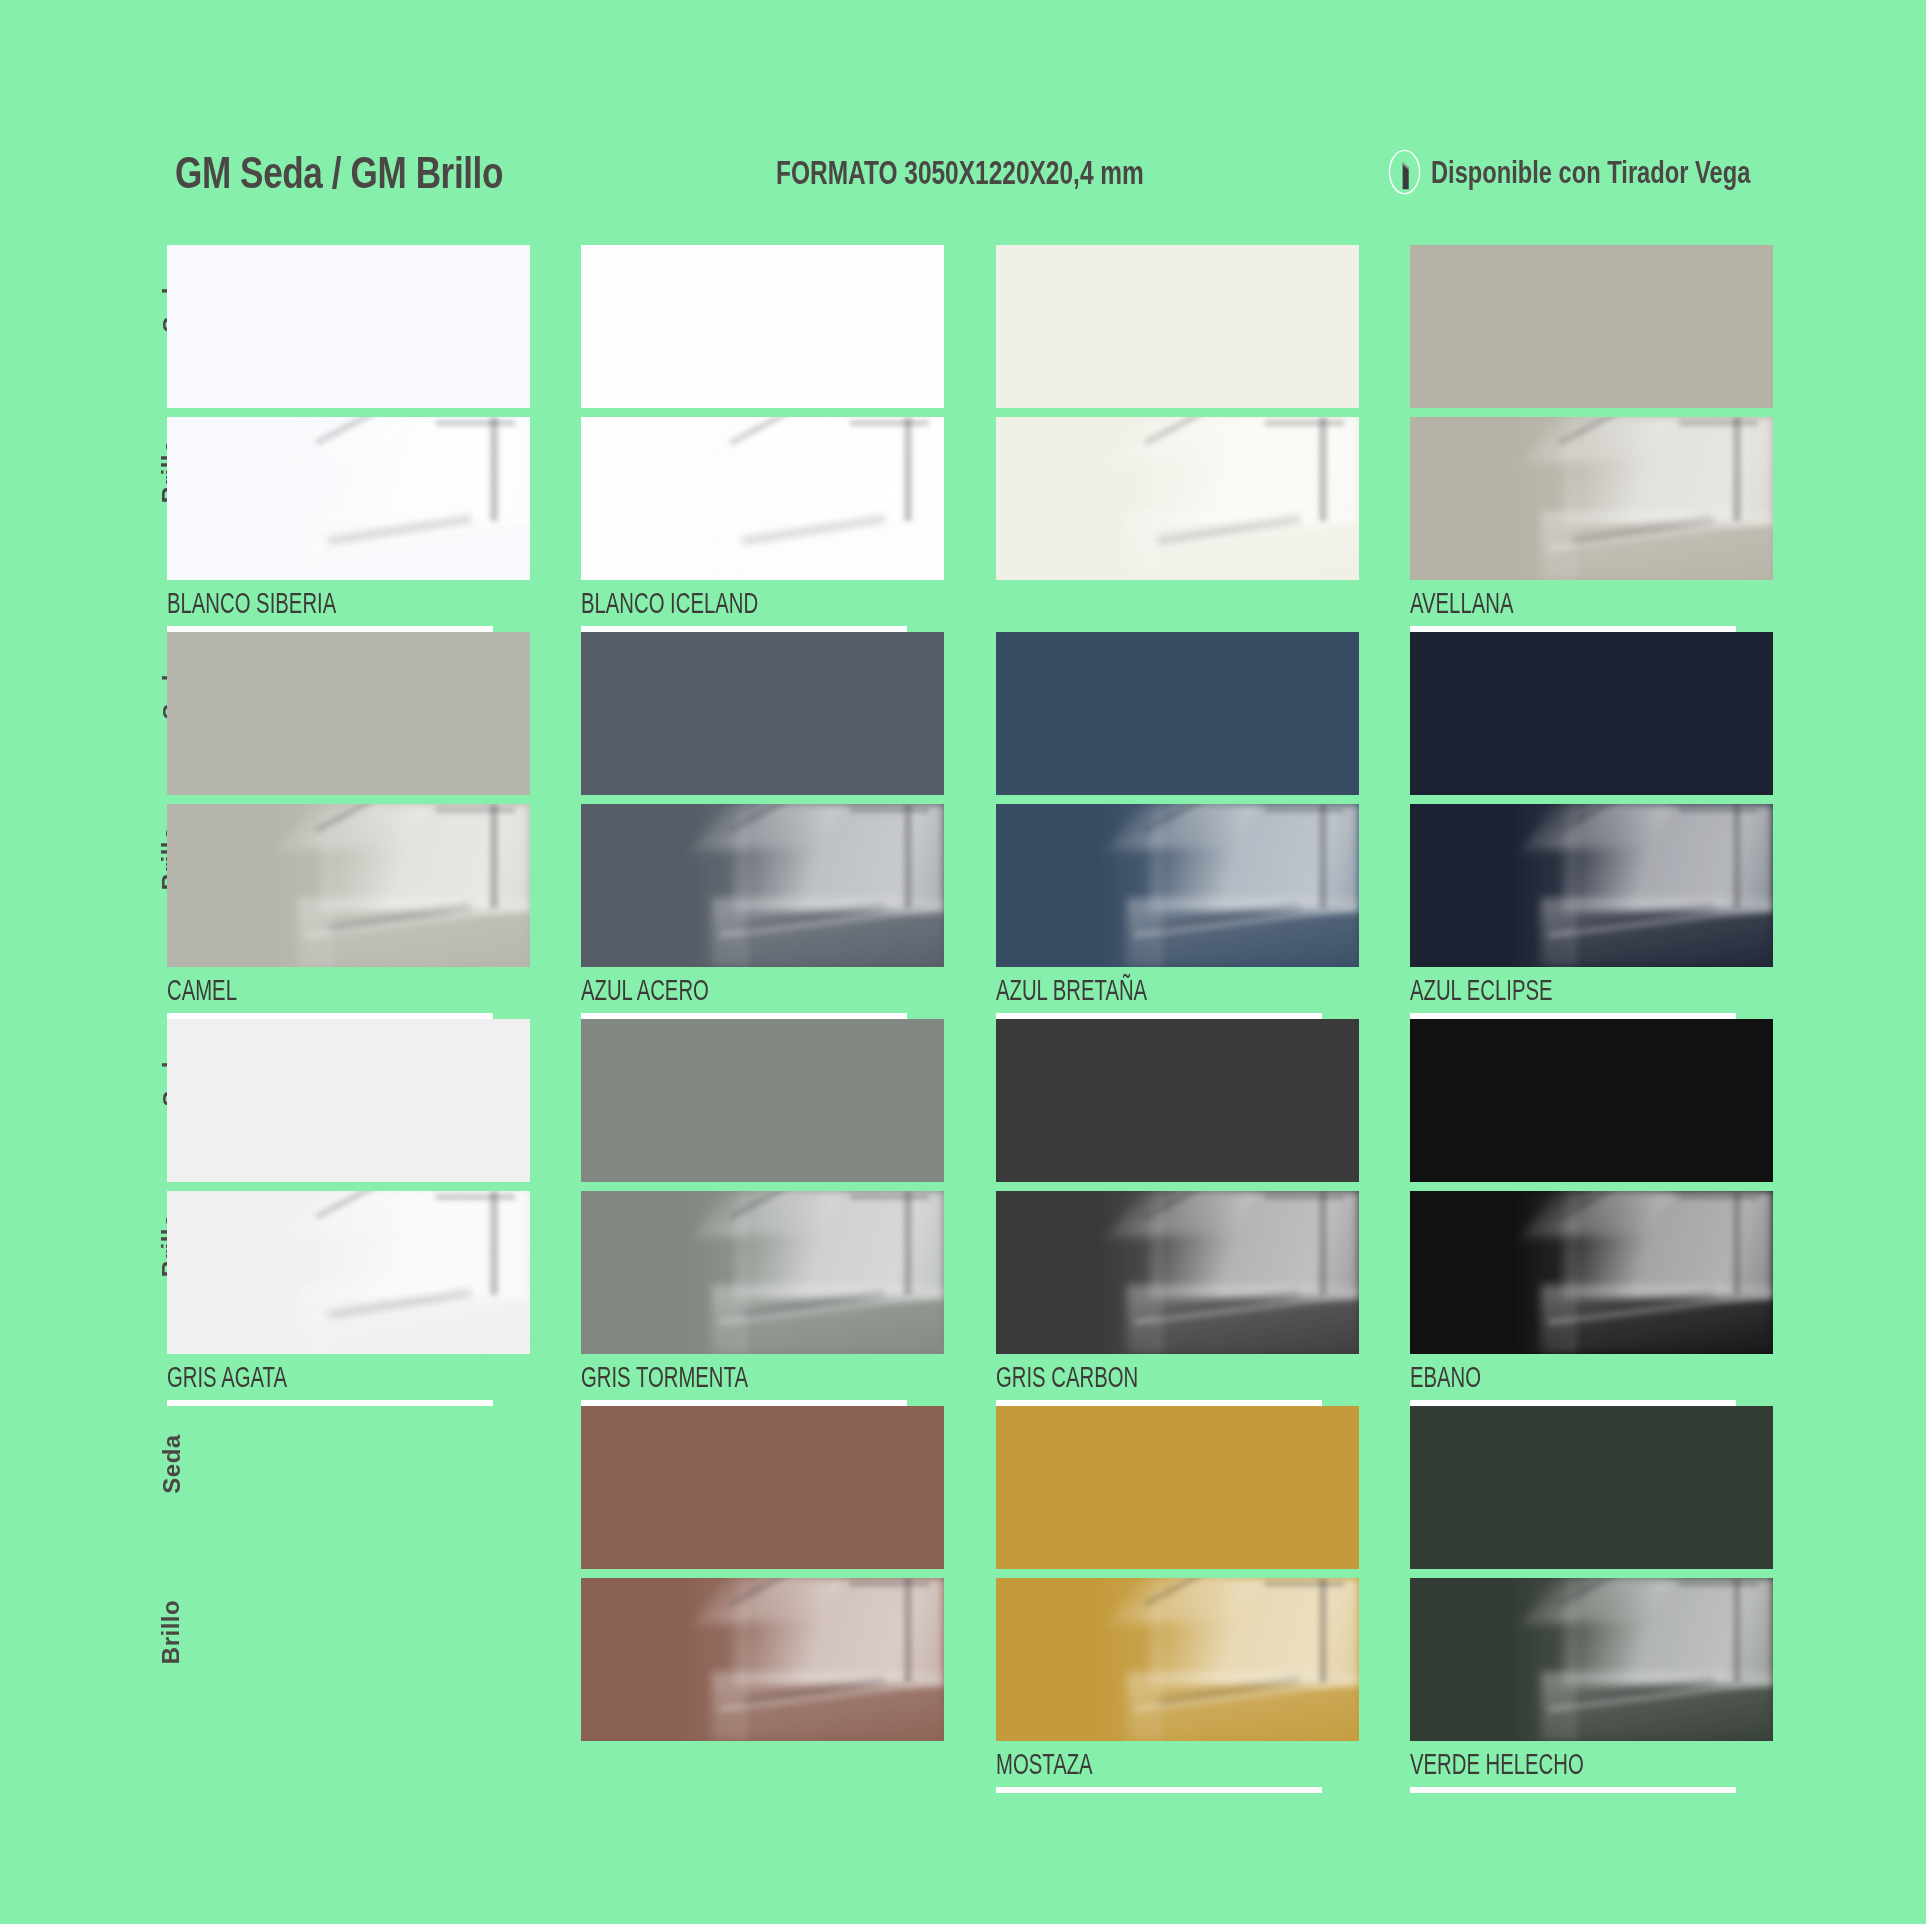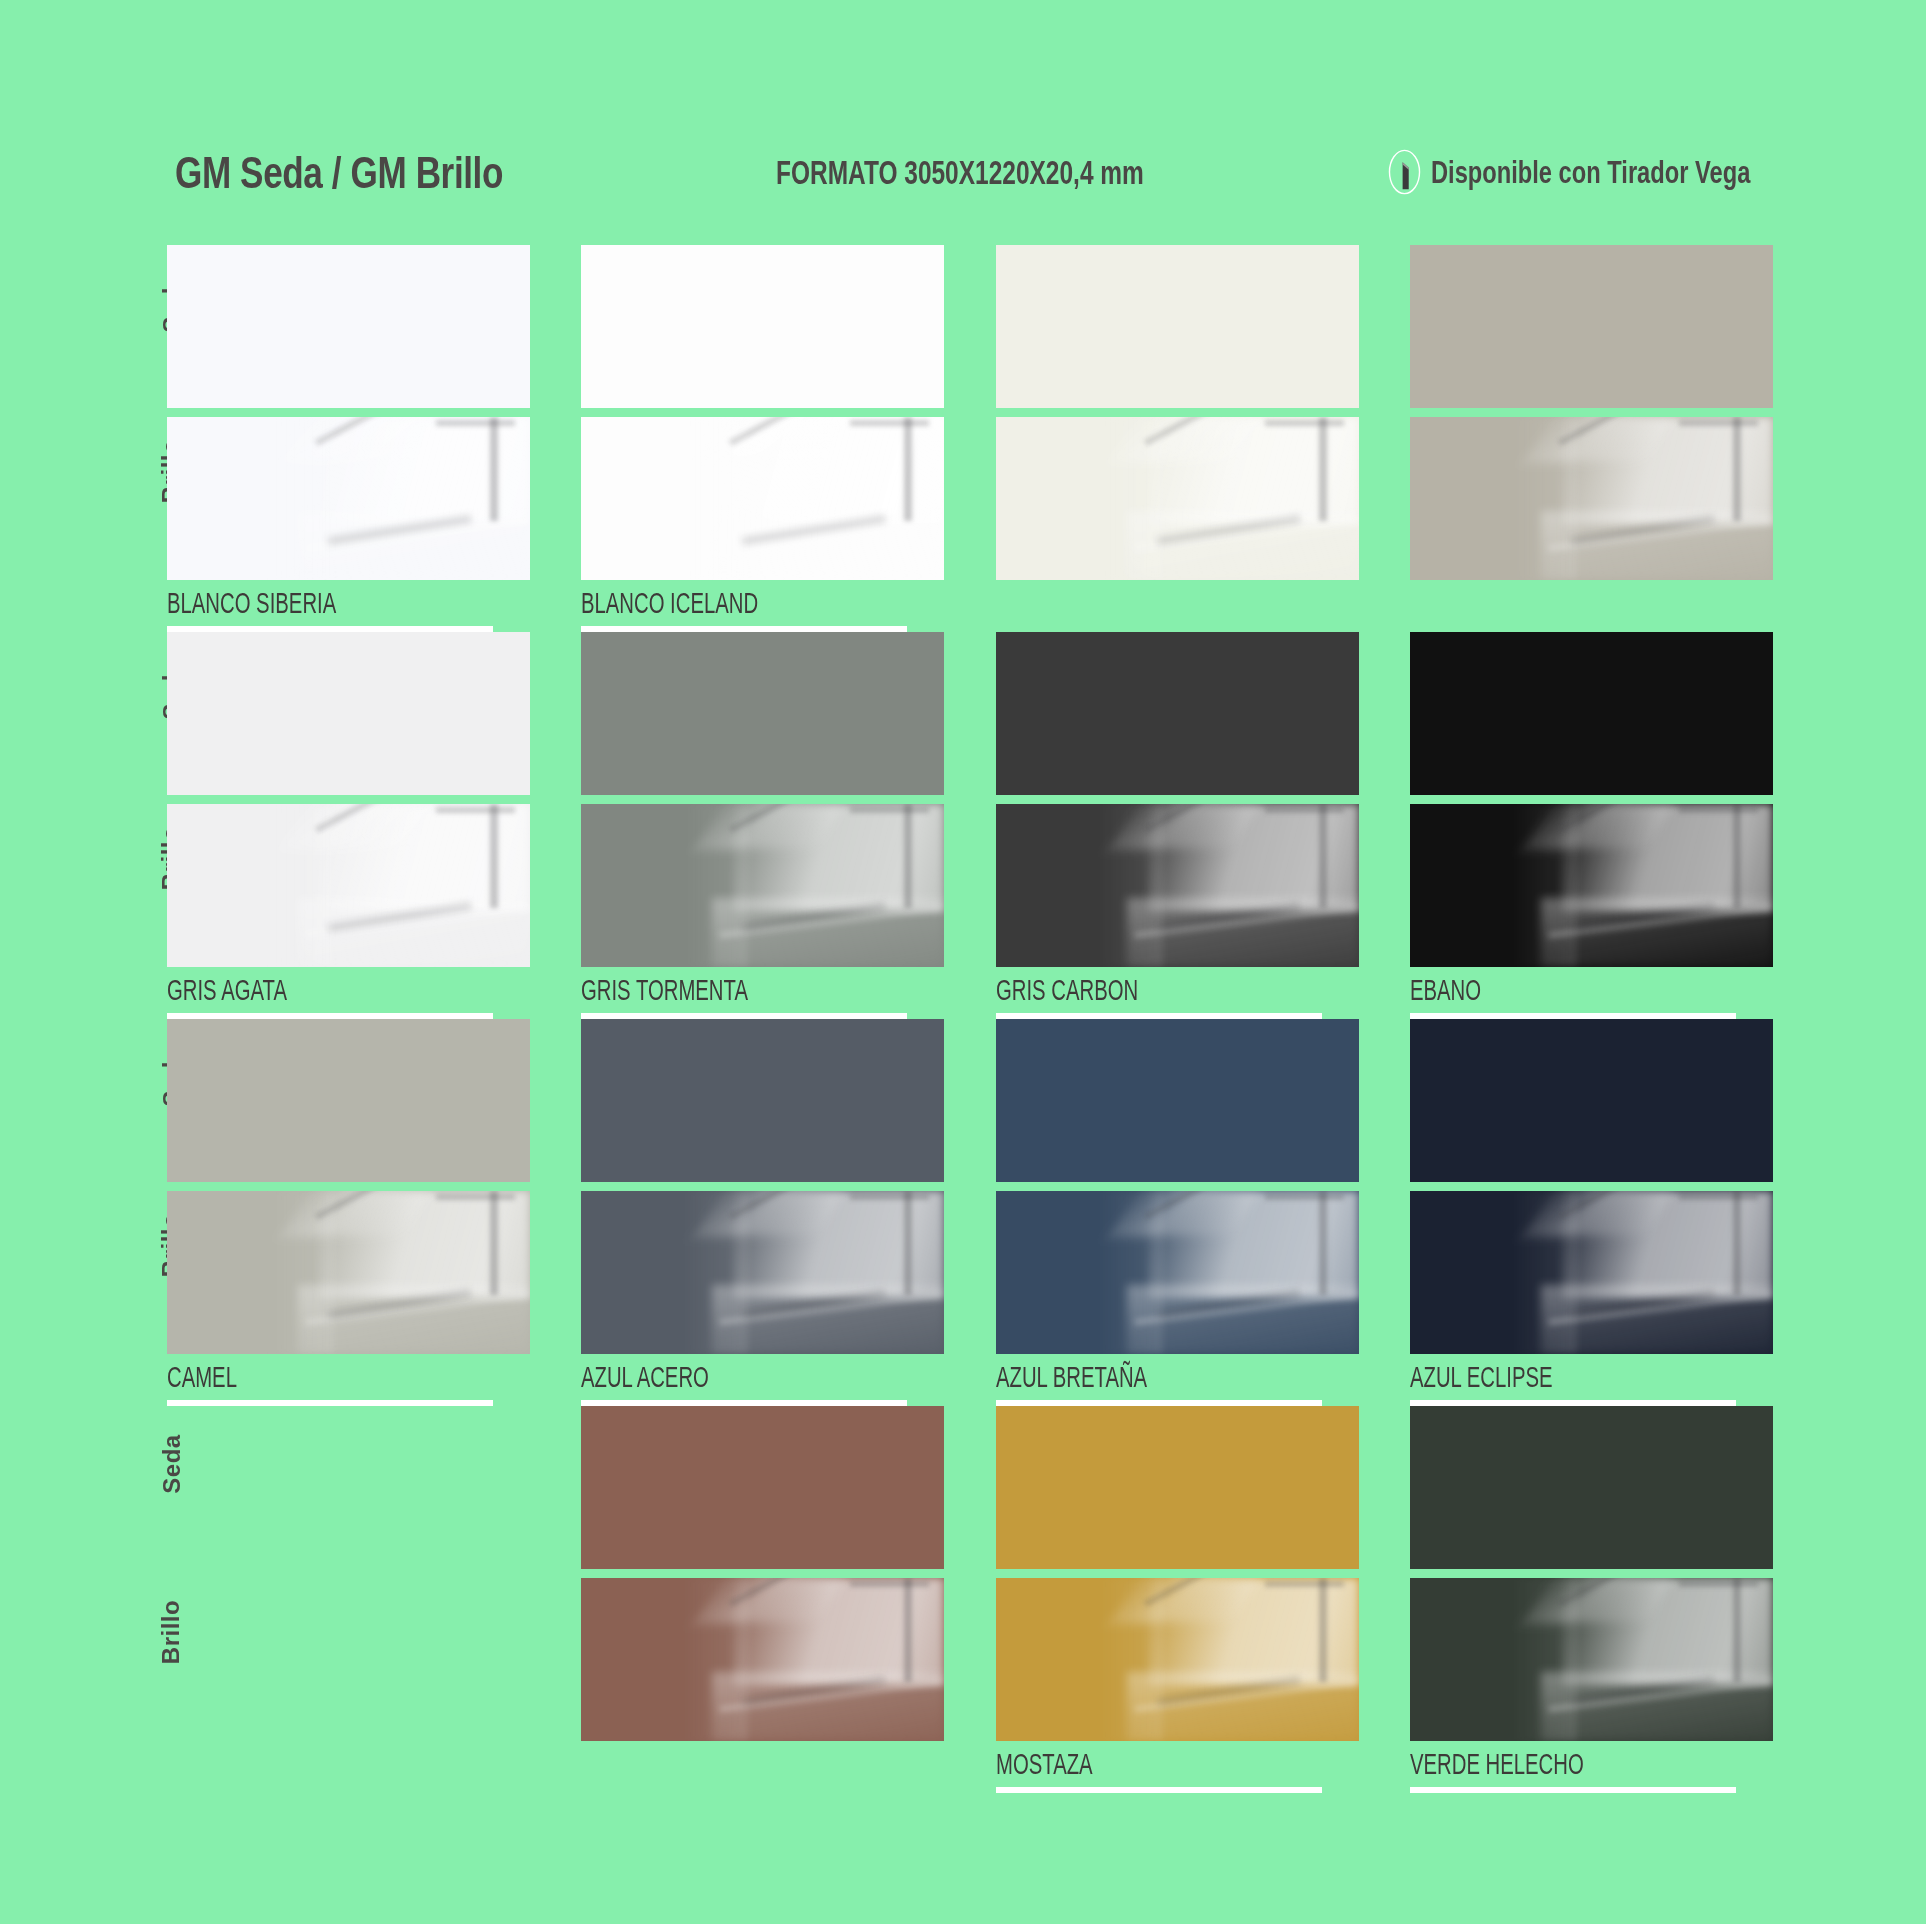--- a/index.html
+++ b/index.html
@@ -346,20 +346,108 @@
               <div class="g-ceiling"></div>
               <div class="g-floor"></div>
               <div class="g-floorline"></div>
               <div class="g-shadow"></div>
               <div class="g-mullion"></div>
               <div class="g-mullion2"></div>
               <div class="g-beam"></div>
               <div class="g-left"></div>
             </div>
           </div>
+          <div class="label-wrap">
+            <span class="sw-label">AVELLANA</span>
+            <div class="sw-rule"></div>
+          </div>
+        </div>
+      </div>
+      <div class="band">
+        <div class="finish-label finish-seda">Seda</div>
+        <div class="finish-label finish-brillo">Brillo</div>
+        <div class="cell cell-c0">
+          <div class="sw sw-seda" style="background: rgb(181, 181, 171);"></div>
+          <div class="sw sw-brillo" style="background: rgb(181, 181, 171);">
+            <div class="gloss">
+              <div class="g-wall"></div>
+              <div class="g-ceiling"></div>
+              <div class="g-floor"></div>
+              <div class="g-floorline"></div>
+              <div class="g-shadow"></div>
+              <div class="g-mullion"></div>
+              <div class="g-mullion2"></div>
+              <div class="g-beam"></div>
+              <div class="g-left"></div>
+            </div>
+          </div>
+          <div class="label-wrap">
+            <span class="sw-label">CAMEL</span>
+            <div class="sw-rule"></div>
+          </div>
+        </div>
+        <div class="cell cell-c1">
+          <div class="sw sw-seda" style="background: rgb(85, 92, 102);"></div>
+          <div class="sw sw-brillo" style="background: rgb(85, 92, 102);">
+            <div class="gloss">
+              <div class="g-wall"></div>
+              <div class="g-ceiling"></div>
+              <div class="g-floor"></div>
+              <div class="g-floorline"></div>
+              <div class="g-shadow"></div>
+              <div class="g-mullion"></div>
+              <div class="g-mullion2"></div>
+              <div class="g-beam"></div>
+              <div class="g-left"></div>
+            </div>
+          </div>
+          <div class="label-wrap">
+            <span class="sw-label">AZUL ACERO</span>
+            <div class="sw-rule"></div>
+          </div>
+        </div>
+        <div class="cell cell-c2">
+          <div class="sw sw-seda" style="background: rgb(55, 75, 99);"></div>
+          <div class="sw sw-brillo" style="background: rgb(55, 75, 99);">
+            <div class="gloss">
+              <div class="g-wall"></div>
+              <div class="g-ceiling"></div>
+              <div class="g-floor"></div>
+              <div class="g-floorline"></div>
+              <div class="g-shadow"></div>
+              <div class="g-mullion"></div>
+              <div class="g-mullion2"></div>
+              <div class="g-beam"></div>
+              <div class="g-left"></div>
+            </div>
+          </div>
+          <div class="label-wrap">
+            <span class="sw-label">AZUL BRETAÑA</span>
+            <div class="sw-rule"></div>
+          </div>
+        </div>
+        <div class="cell cell-c3">
+          <div class="sw sw-seda" style="background: rgb(27, 34, 50);"></div>
+          <div class="sw sw-brillo" style="background: rgb(27, 34, 50);">
+            <div class="gloss">
+              <div class="g-wall"></div>
+              <div class="g-ceiling"></div>
+              <div class="g-floor"></div>
+              <div class="g-floorline"></div>
+              <div class="g-shadow"></div>
+              <div class="g-mullion"></div>
+              <div class="g-mullion2"></div>
+              <div class="g-beam"></div>
+              <div class="g-left"></div>
+            </div>
+          </div>
+          <div class="label-wrap">
+            <span class="sw-label">AZUL ECLIPSE</span>
+            <div class="sw-rule"></div>
+          </div>
         </div>
       </div>
       <div class="band">
         <div class="finish-label finish-seda">Seda</div>
         <div class="finish-label finish-brillo">Brillo</div>
         <div class="cell cell-c0">
           <div class="sw sw-seda" style="background: rgb(240, 240, 241);"></div>
           <div class="sw sw-brillo" style="background: rgb(240, 240, 241);">
             <div class="gloss">
               <div class="g-wall"></div>
@@ -435,104 +523,20 @@
           </div>
           <div class="label-wrap">
             <span class="sw-label">EBANO</span>
             <div class="sw-rule"></div>
           </div>
         </div>
       </div>
       <div class="band">
         <div class="finish-label finish-seda">Seda</div>
         <div class="finish-label finish-brillo">Brillo</div>
-        <div class="cell cell-c0">
-          <div class="sw sw-seda" style="background: rgb(181, 181, 171);"></div>
-          <div class="sw sw-brillo" style="background: rgb(181, 181, 171);">
-            <div class="gloss">
-              <div class="g-wall"></div>
-              <div class="g-ceiling"></div>
-              <div class="g-floor"></div>
-              <div class="g-floorline"></div>
-              <div class="g-shadow"></div>
-              <div class="g-mullion"></div>
-              <div class="g-mullion2"></div>
-              <div class="g-beam"></div>
-              <div class="g-left"></div>
-            </div>
-          </div>
-          <div class="label-wrap">
-            <span class="sw-label">CAMEL</span>
-            <div class="sw-rule"></div>
-          </div>
-        </div>
-        <div class="cell cell-c1">
-          <div class="sw sw-seda" style="background: rgb(85, 92, 102);"></div>
-          <div class="sw sw-brillo" style="background: rgb(85, 92, 102);">
-            <div class="gloss">
-              <div class="g-wall"></div>
-              <div class="g-ceiling"></div>
-              <div class="g-floor"></div>
-              <div class="g-floorline"></div>
-              <div class="g-shadow"></div>
-              <div class="g-mullion"></div>
-              <div class="g-mullion2"></div>
-              <div class="g-beam"></div>
-              <div class="g-left"></div>
-            </div>
-          </div>
-          <div class="label-wrap">
-            <span class="sw-label">AZUL ACERO</span>
-            <div class="sw-rule"></div>
-          </div>
-        </div>
-        <div class="cell cell-c2">
-          <div class="sw sw-seda" style="background: rgb(55, 75, 99);"></div>
-          <div class="sw sw-brillo" style="background: rgb(55, 75, 99);">
-            <div class="gloss">
-              <div class="g-wall"></div>
-              <div class="g-ceiling"></div>
-              <div class="g-floor"></div>
-              <div class="g-floorline"></div>
-              <div class="g-shadow"></div>
-              <div class="g-mullion"></div>
-              <div class="g-mullion2"></div>
-              <div class="g-beam"></div>
-              <div class="g-left"></div>
-            </div>
-          </div>
-          <div class="label-wrap">
-            <span class="sw-label">AZUL BRETAÑA</span>
-            <div class="sw-rule"></div>
-          </div>
-        </div>
-        <div class="cell cell-c3">
-          <div class="sw sw-seda" style="background: rgb(27, 34, 50);"></div>
-          <div class="sw sw-brillo" style="background: rgb(27, 34, 50);">
-            <div class="gloss">
-              <div class="g-wall"></div>
-              <div class="g-ceiling"></div>
-              <div class="g-floor"></div>
-              <div class="g-floorline"></div>
-              <div class="g-shadow"></div>
-              <div class="g-mullion"></div>
-              <div class="g-mullion2"></div>
-              <div class="g-beam"></div>
-              <div class="g-left"></div>
-            </div>
-          </div>
-          <div class="label-wrap">
-            <span class="sw-label">AZUL ECLIPSE</span>
-            <div class="sw-rule"></div>
-          </div>
-        </div>
-      </div>
-      <div class="band">
-        <div class="finish-label finish-seda">Seda</div>
-        <div class="finish-label finish-brillo">Brillo</div>
         <div class="cell cell-c1">
           <div class="sw sw-seda" style="background: rgb(139, 97, 83);"></div>
           <div class="sw sw-brillo" style="background: rgb(139, 97, 83);">
             <div class="gloss">
               <div class="g-wall"></div>
               <div class="g-ceiling"></div>
               <div class="g-floor"></div>
               <div class="g-floorline"></div>
               <div class="g-shadow"></div>
               <div class="g-mullion"></div>

